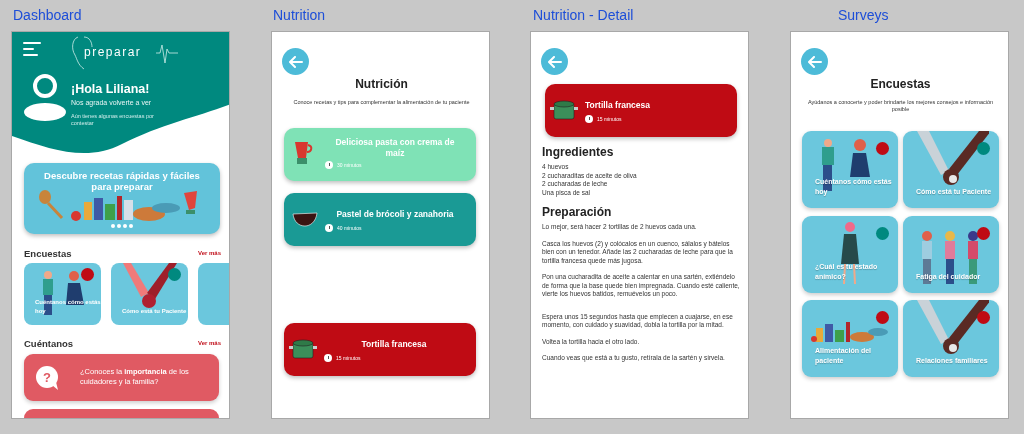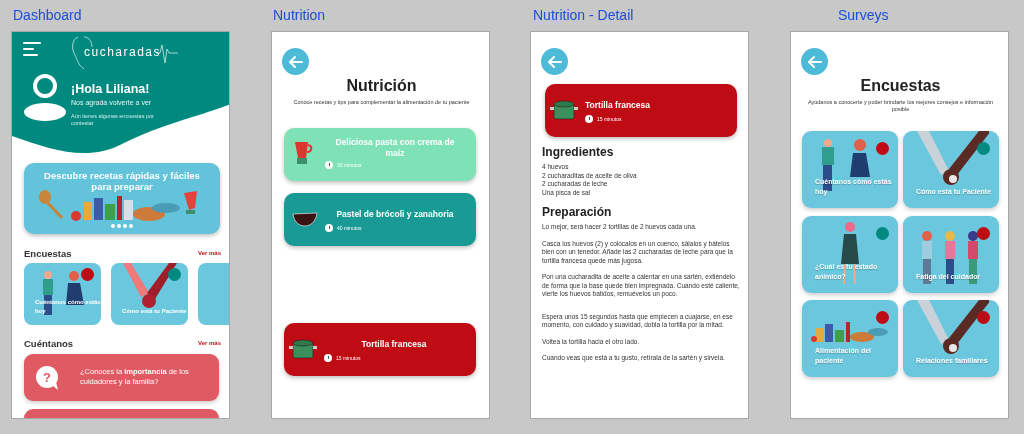--- a/index.html
+++ b/index.html
@@ -28,21 +28,21 @@
   .ver-mas { position: absolute; right: 8px; font-size: 6px; font-weight: bold; color: #c00f1a; }
   .mini-card { position: absolute; top: 231px; width: 77px; height: 62px; background: #6bc7dd; border-radius: 8px; overflow: hidden; }
   .mini-card .label { position: absolute; left: 11px; bottom: 9px; font-size: 6px; color: #fff; font-weight: bold; line-height: 9px; }
   .badge { position: absolute; width: 13px; height: 13px; border-radius: 50%; }
   .edu-card { position: absolute; left: 12px; top: 322px; width: 195px; height: 47px; background: #e05a63; border-radius: 9px; box-shadow: 0 2px 4px rgba(0,0,0,0.2); }
   .edu-card2 { position: absolute; left: 12px; top: 377px; width: 195px; height: 30px; background: #e05a63; border-radius: 9px; }
   .edu-text { position: absolute; left: 56px; top: 13px; font-size: 7.5px; color: #fff; line-height: 10px; width: 130px; }
   .q-icon { position: absolute; left: 10px; top: 11px; width: 26px; height: 26px; }
   
   .back-btn { position: absolute; left: 10px; top: 16px; width: 27px; height: 27px; border-radius: 50%; background: #4dbbd8; display: flex; align-items: center; justify-content: center; }
-  .page-title { position: absolute; left: 0; top: 45px; width: 219px; text-align: center; font-size: 16px; font-weight: bold; color: #222; }
+  .page-title { position: absolute; left: 0; top: 45px; width: 219px; text-align: center; font-size: 12px; font-weight: bold; color: #222; }
   .page-sub { position: absolute; left: 10px; top: 67px; width: 199px; text-align: center; font-size: 5.5px; color: #333; line-height: 7px; }
   .recipe { position: absolute; left: 12px; width: 192px; height: 53px; border-radius: 10px; box-shadow: 0 2px 4px rgba(0,0,0,0.25); text-align: center; }
   .recipe .r-title { position: absolute; left: 41px; font-size: 8.5px; font-weight: bold; color: #fff; line-height: 11px; width: 140px; }
   .recipe .r-time { position: absolute; left: 41px; display: flex; align-items: center; gap: 4px; font-size: 5px; color: #fff; }
   .clock { width: 8px; height: 8px; border-radius: 50%; background: #fff; position: relative; }
   .clock::after { content: ""; position: absolute; left: 3.5px; top: 1.5px; width: 1px; height: 3px; background: #555; }
   .r-icon { position: absolute; left: 8px; }
   
   .detail-card { position: absolute; left: 14px; top: 52px; width: 192px; height: 53px; background: #bf0b14; border-radius: 10px; box-shadow: 0 2px 4px rgba(0,0,0,0.25); }
   .h2 { position: absolute; left: 11px; font-size: 12px; font-weight: bold; color: #222; }
@@ -68,21 +68,21 @@
   <div class="menu-icon">
     <span style="width:18px"></span>
       <span style="width:11px"></span>
       <span style="width:15px"></span>
   </div>
   <div class="logo">
     <svg width="110" height="40" viewBox="0 0 110 40">
       <path d="M8 2 C2 4 1 14 5 20 C7 24 8 30 14 34 M14 2 C20 2 22 8 22 12" fill="none" stroke="#cfeeea" stroke-width="0.8"></path>
       <path d="M86 18 L90 18 L92 10 L95 28 L97 14 L99 18 L108 18" fill="none" stroke="#cfeeea" stroke-width="0.8"></path>
     </svg>
-    <span class="logo-text">cucharadas</span>
+    <span class="logo-text">preparar</span>
   </div>
   <svg class="avatar" viewBox="0 0 44 50">
     <circle cx="22" cy="14" r="10" fill="none" stroke="#fff" stroke-width="4"></circle>
     <ellipse cx="22" cy="40" rx="21" ry="9" fill="#fff"></ellipse>
   </svg>
   <div class="hello">¡Hola Liliana!</div>
   <div class="hello-sub">Nos agrada volverte a ver</div>
   <div class="hello-note">Aún tienes algunas encuestas por contestar</div>
 
   <div class="banner">

